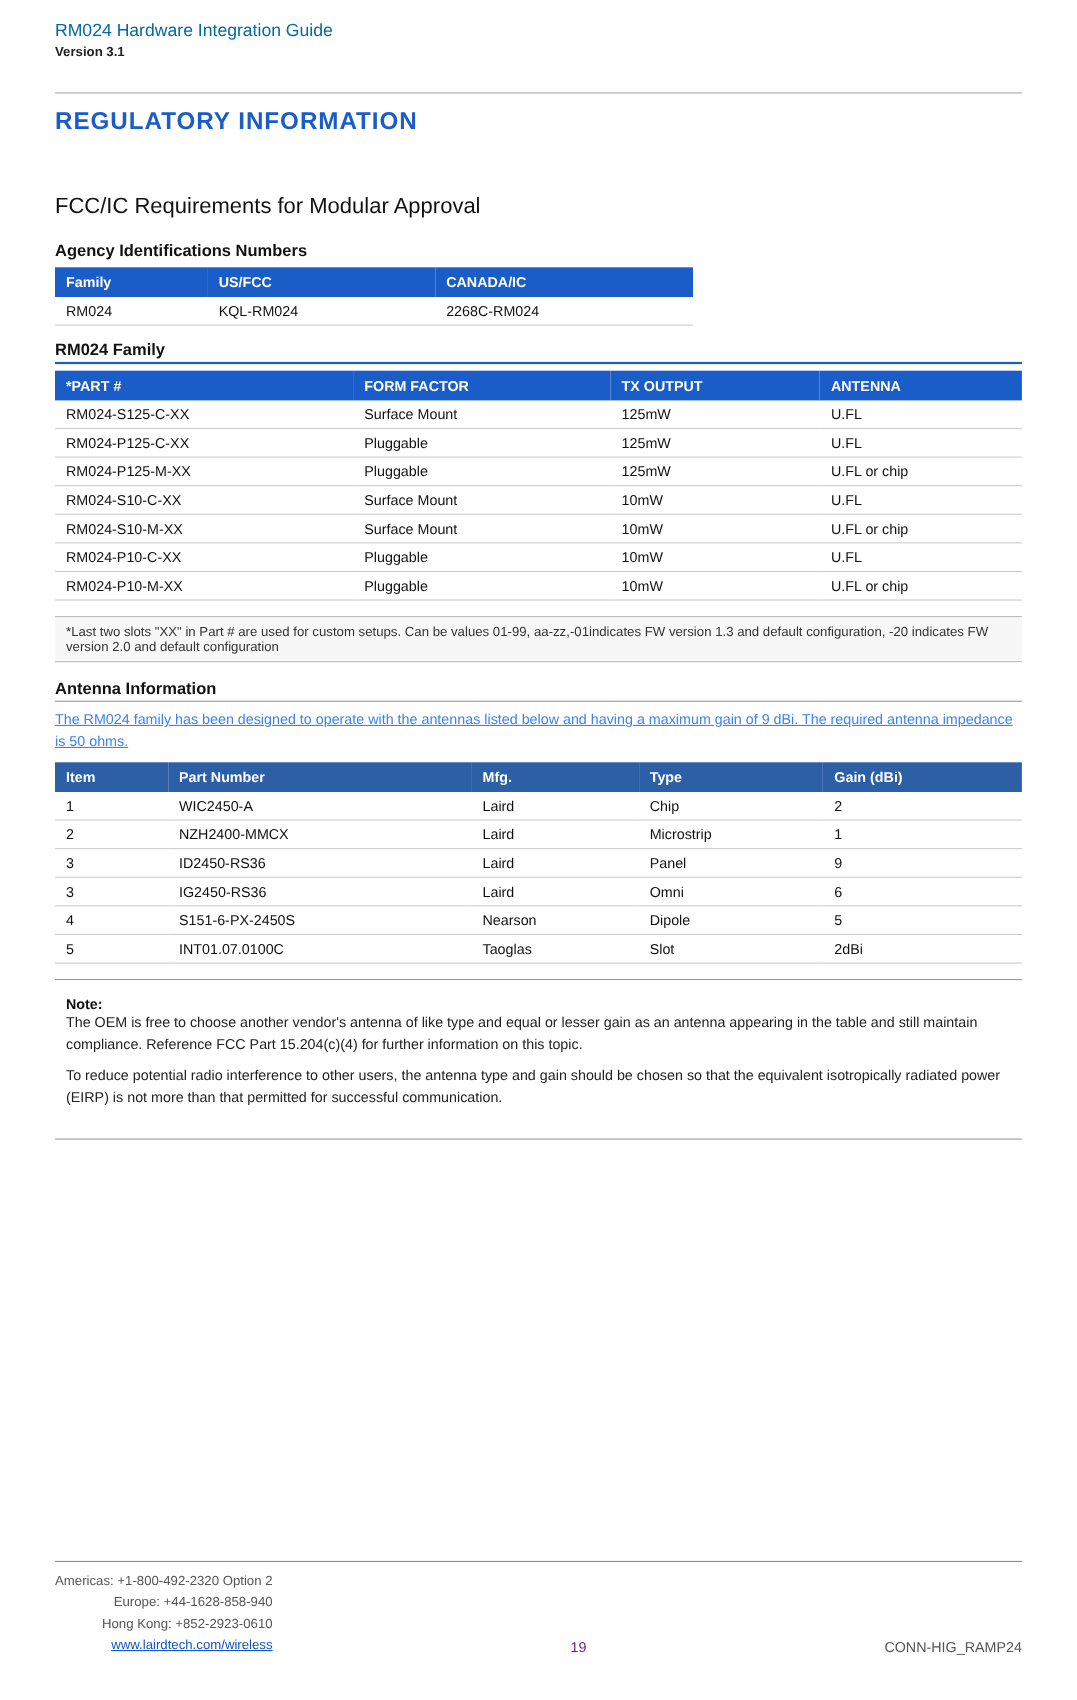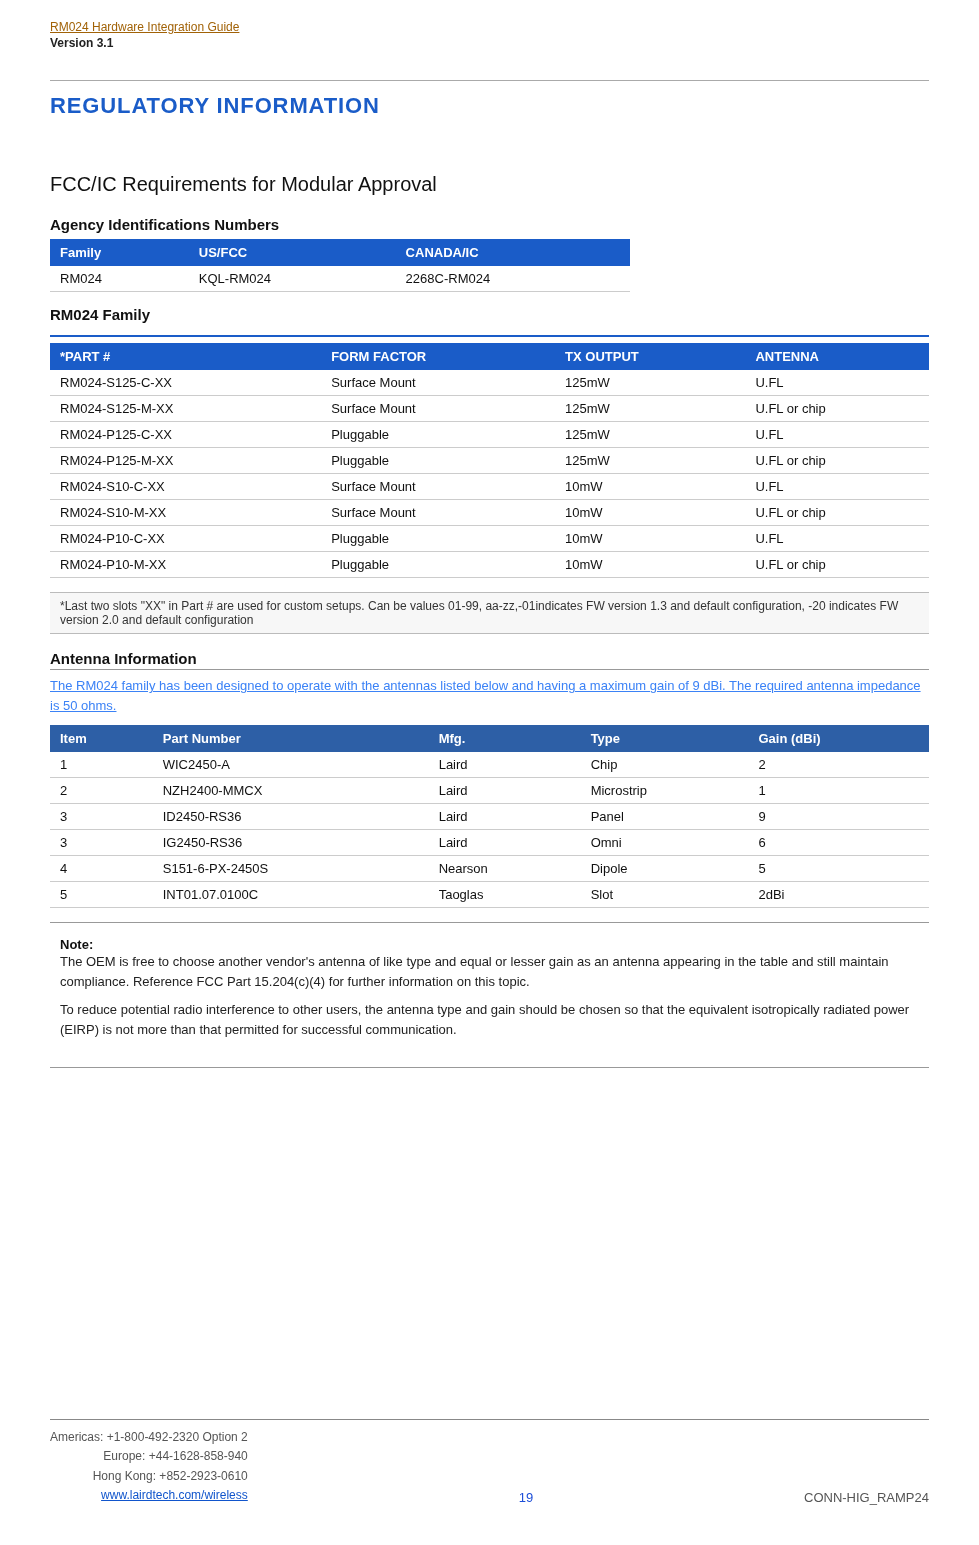--- a/index.html
+++ b/index.html
@@ -13,23 +13,22 @@
       padding: 0;
     }
     .page {
       width: 979px;
       min-height: 1545px;
       padding: 20px 50px 40px 50px;
       display: flex;
       flex-direction: column;
     }
     .header-link {
-      color: #a16207;
-      font-size: 12px;
-      text-decoration: underline;
+      color: #0369a1;
+      font-size: 16px;
       margin-bottom: 2px;
     }
     .header-version {
       font-size: 12px;
       font-weight: bold;
       margin-bottom: 18px;
     }
     .section-title {
       font-size: 22px;
       font-weight: bold;
@@ -87,21 +86,21 @@
       border-bottom: 1px solid #bbb;
       padding: 6px 10px;
       margin-bottom: 16px;
     }
     .family-section-title {
       font-size: 15px;
       font-weight: bold;
       margin-bottom: 6px;
       color: #111;
       border-bottom: 2px solid #1a5cc8;
-      padding-bottom: 12px;
+      padding-bottom: 2px;
     }
     .antenna-section-title {
       font-size: 15px;
       font-weight: bold;
       margin-bottom: 6px;
       color: #111;
       border-bottom: 1px solid #999;
       padding-bottom: 2px;
     }
     .para {
@@ -142,21 +141,21 @@
       align-items: flex-end;
       font-size: 12px;
       color: #555;
       text-align: right;
     }
     .footer-left {
       line-height: 1.6;
     }
     .footer-center {
       font-size: 13px;
-      color: #1d4ed8;
+      color: #701a75;
     }
     .footer-right {
       font-size: 13px;
       color: #555;
     }
     .footer-link {
       color: #1155cc;
       text-decoration: underline;
     }
     .divider-line {
@@ -217,26 +216,20 @@
       </tr>
     </thead>
     <tbody id="family-tbody">
     <tr>
           <td>RM024-S125-C-XX</td>
           <td>Surface Mount</td>
           <td>125mW</td>
           <td>U.FL</td>
         </tr>
         <tr>
-          <td>RM024-S125-M-XX</td>
-          <td>Surface Mount</td>
-          <td>125mW</td>
-          <td>U.FL or chip</td>
-        </tr>
-        <tr>
           <td>RM024-P125-C-XX</td>
           <td>Pluggable</td>
           <td>125mW</td>
           <td>U.FL</td>
         </tr>
         <tr>
           <td>RM024-P125-M-XX</td>
           <td>Pluggable</td>
           <td>125mW</td>
           <td>U.FL or chip</td>

